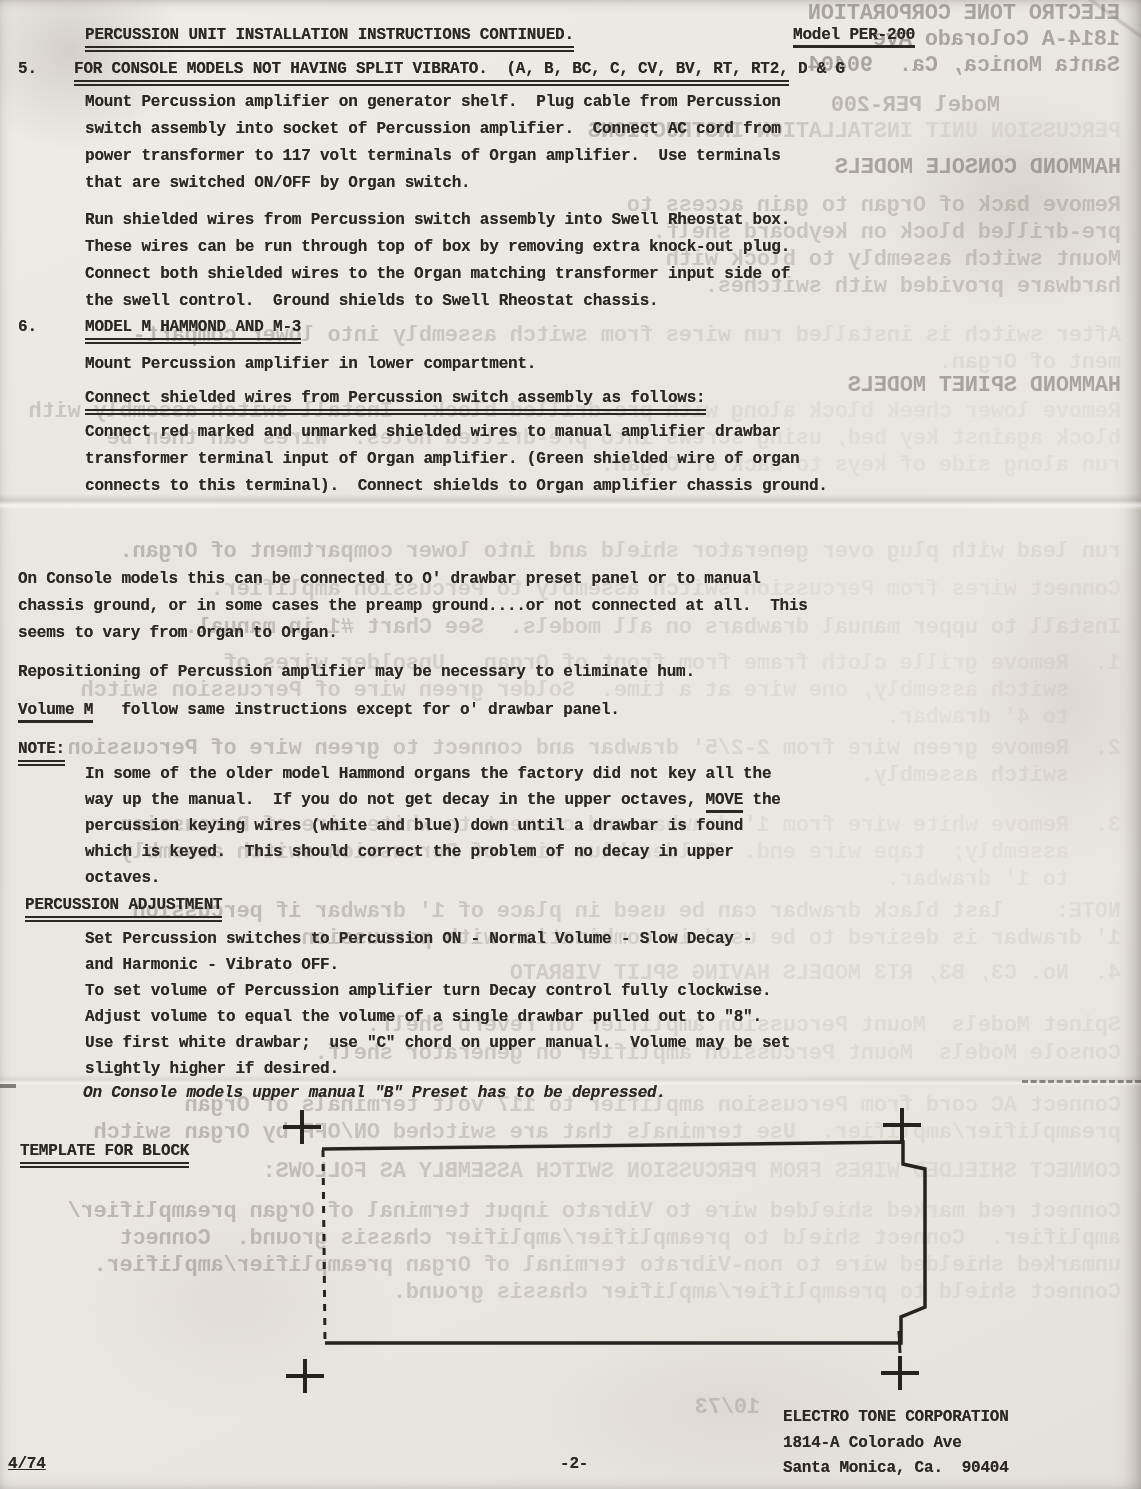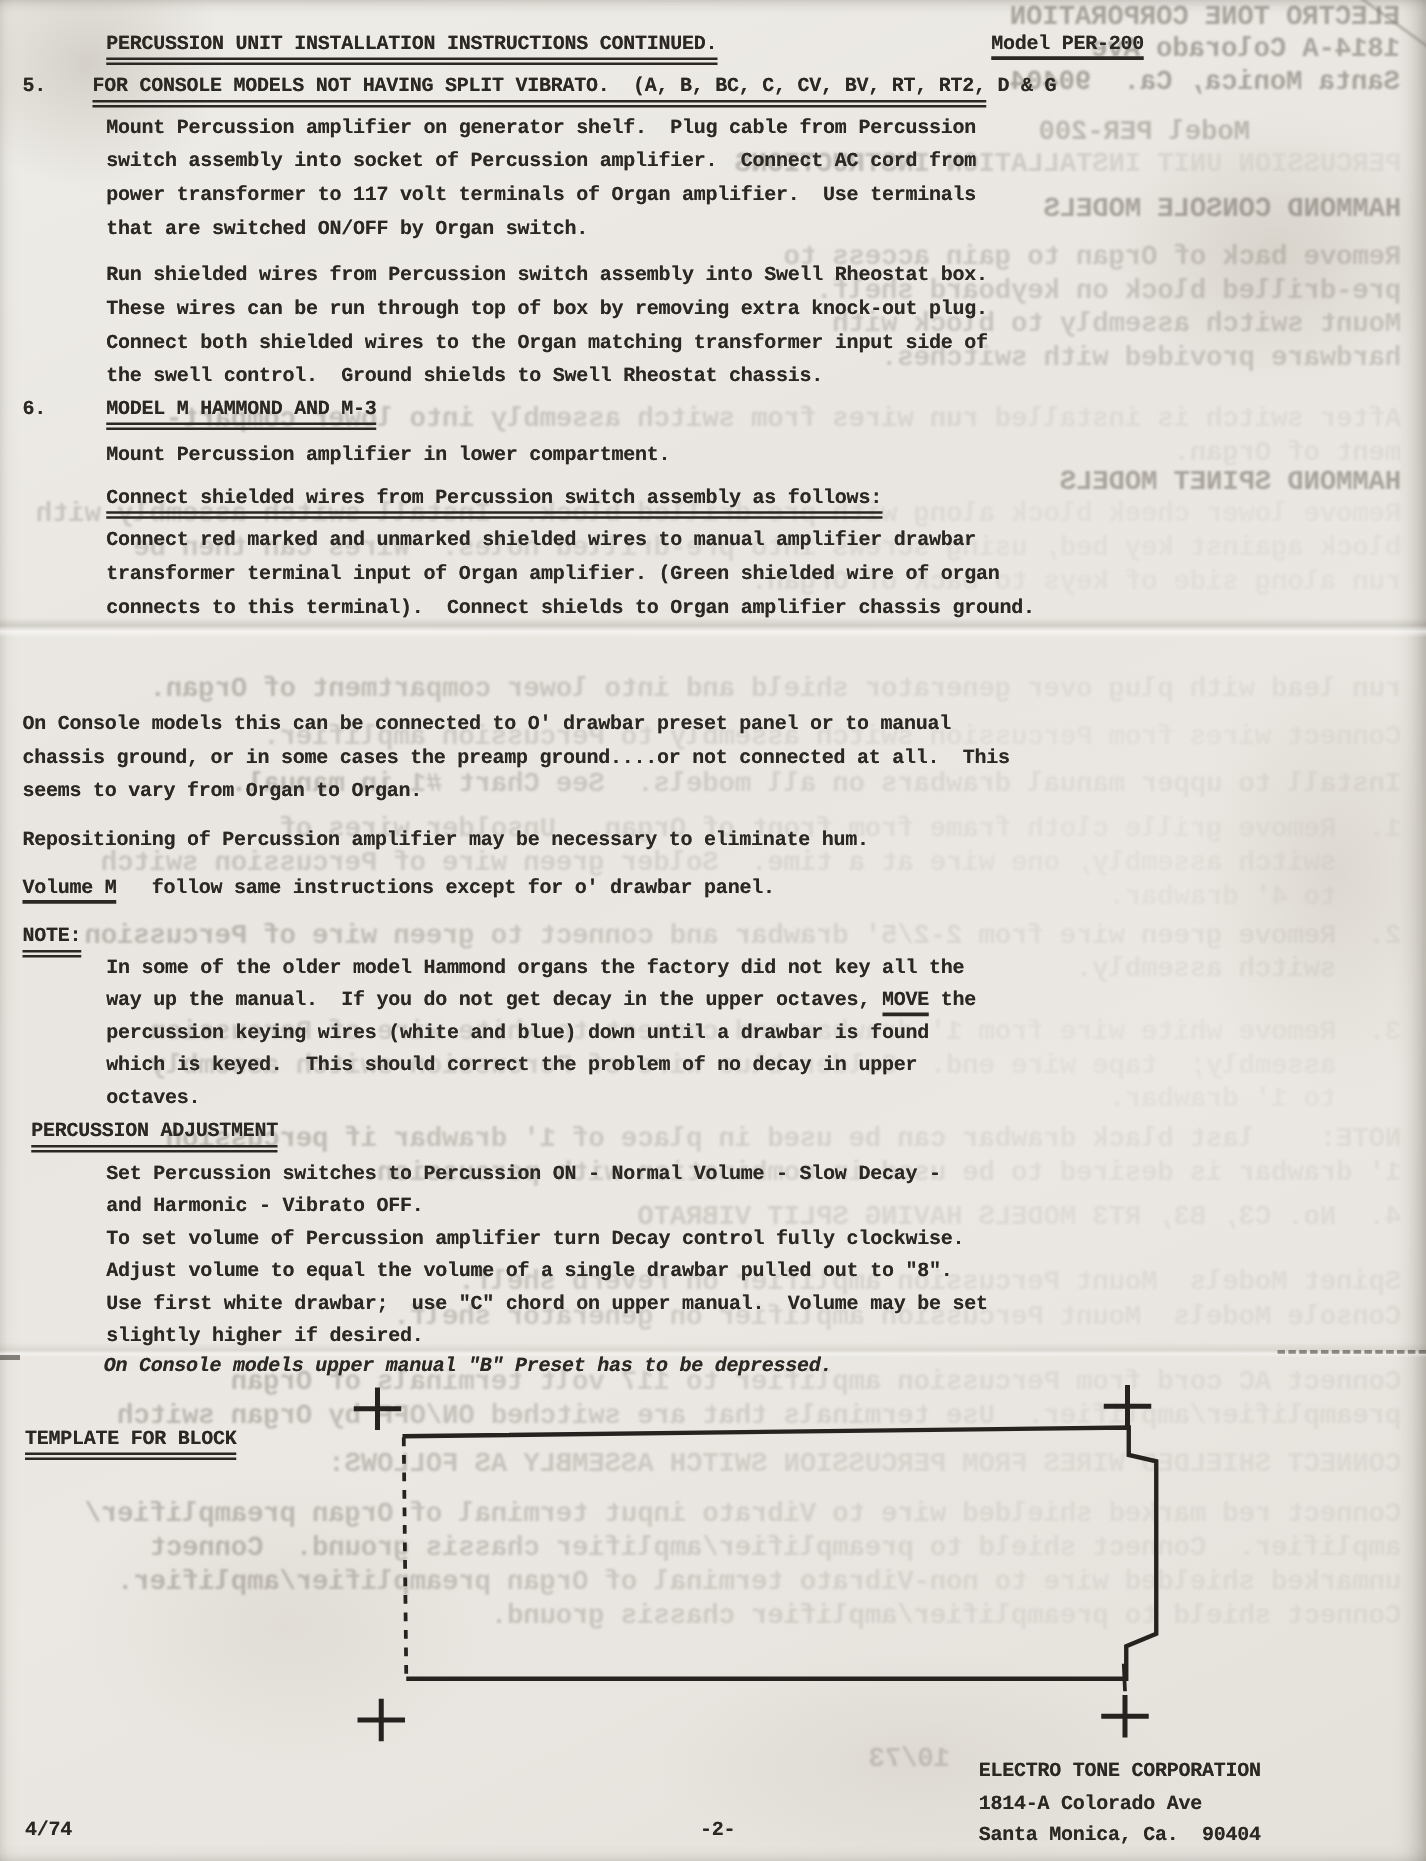--- a/index.html
+++ b/index.html
@@ -156,19 +156,19 @@
       <path stroke-width="3.5" d="M322 1149 L903 1142 L903 1164 L925 1169 L925 1307 L901 1317 L901 1343 L325 1343"></path>
       <path stroke-width="3" stroke-dasharray="7 7" d="M323 1150 L325 1341"></path>
       <path stroke-width="3" d="M899 1331 L900 1353"></path>
       <path stroke-width="4" d="M283 1127 h38 M302 1110 v34"></path>
       <path stroke-width="4" d="M883 1125 h38 M902 1108 v34"></path>
       <path stroke-width="4" d="M286 1376 h38 M305 1359 v34"></path>
       <path stroke-width="4" d="M881 1373 h38 M900 1356 v34"></path>
     </g>
   </svg>
 
-  <div class="t" style="left:20px;top:1451px;">4/74</div>
+  <div class="t" style="left:8px;top:1451px;text-decoration:underline;">4/74</div>
   <div class="t" style="left:560px;top:1451px;">-2-</div>
   <div class="t lh26" style="left:783px;top:1404px;">ELECTRO TONE CORPORATION</div>
   <div class="t lh26" style="left:783px;top:1430px;">1814-A Colorado Ave</div>
   <div class="t lh26" style="left:783px;top:1455px;">Santa Monica, Ca.  90404</div>
 
 </div>
 
 </body></html>

